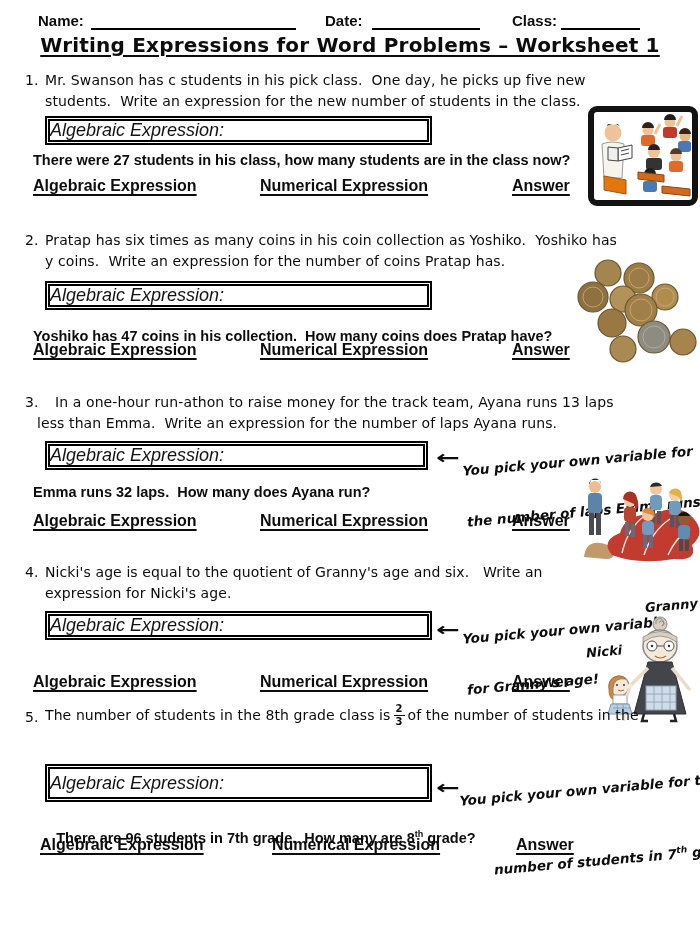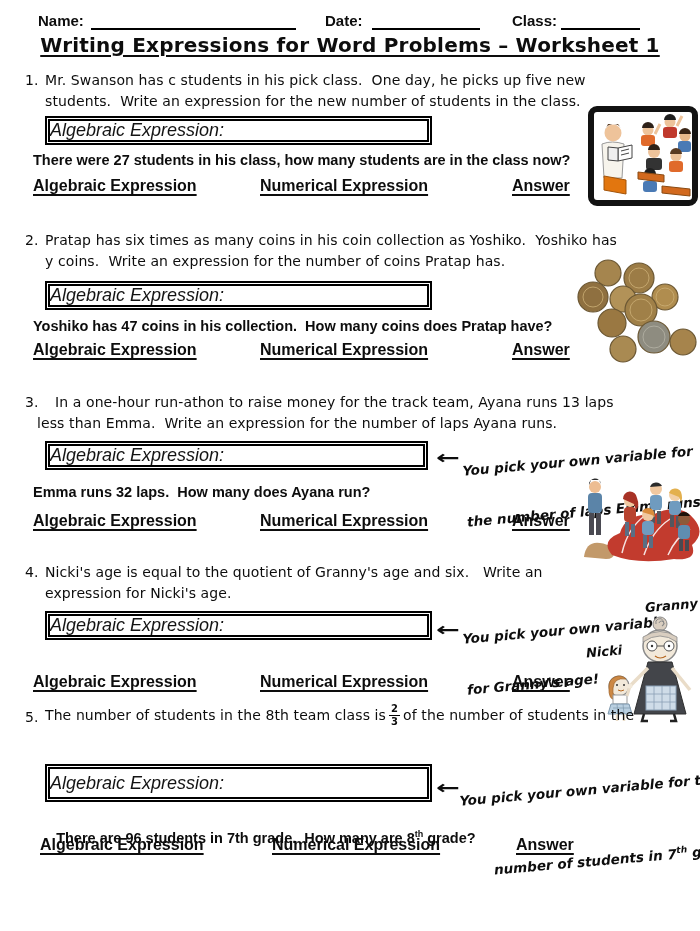--- a/index.html
+++ b/index.html
@@ -106,21 +106,21 @@
   </div>
 
   <span class="pnum" style="left:25px;top:232px">2.</span>
   <div class="pline" style="left:45px;top:232px">Pratap has six times as many coins in his coin collection as Yoshiko.  Yoshiko has</div>
   <div class="pline" style="left:45px;top:253px">y coins.  Write an expression for the number of coins Pratap has.</div>
 
   <div class="expr-box" style="left:45px;top:281px">
     <span class="expr-label">Algebraic Expression:</span>
   </div>
 
-  <div class="followup" style="left:33px;top:318px">Yoshiko has 47 coins in his collection.  How many coins does Pratap have?</div>
+  <div class="followup" style="left:33px;top:328px">Yoshiko has 47 coins in his collection.  How many coins does Pratap have?</div>
   <div class="wlabels" style="left:33px;top:341px">
     <span class="wlabel">Algebraic Expression</span>
     <span class="wlabel wl-ne">Numerical Expression</span>
     <span class="wlabel wl-ans">Answer</span>
   </div>
 
   <div class="clipart" style="left:575px;top:252px">
     <svg viewBox="0 0 125 122" width="125" height="122">
       <g stroke="#6b5733" stroke-width="1.2">
         <circle cx="33" cy="21" r="13" fill="#a5854e"></circle>
@@ -268,21 +268,21 @@
         </g>
       <line x1="17" y1="102" x2="17" y2="109" stroke="#e9dcc8" stroke-width="2.5"></line>
       <line x1="24" y1="102" x2="24" y2="109" stroke="#e9dcc8" stroke-width="2.5"></line>
       <line x1="27" y1="84" x2="30" y2="74" stroke="#e9dcc8" stroke-width="3"></line>
       <circle cx="30" cy="74" r="2.5" fill="#f2e9da"></circle>
     </svg>
   </div>
 
   <span class="pnum" style="left:25px;top:709px">5.</span>
   <div class="pline flexline" style="left:45px;top:701px;height:28px">
-    <span>The number of students in the 8th team class is</span>
+    <span>The number of students in the 8th grade class is</span>
     <span class="frac">
       <span class="num">2</span>
       <span class="den">3</span>
     </span>
     <span>of the number of students in the</span>
   </div>
 
   <div class="expr-box" style="left:45px;top:764px;height:38px">
     <span class="expr-label">Algebraic Expression:</span>
   </div>

